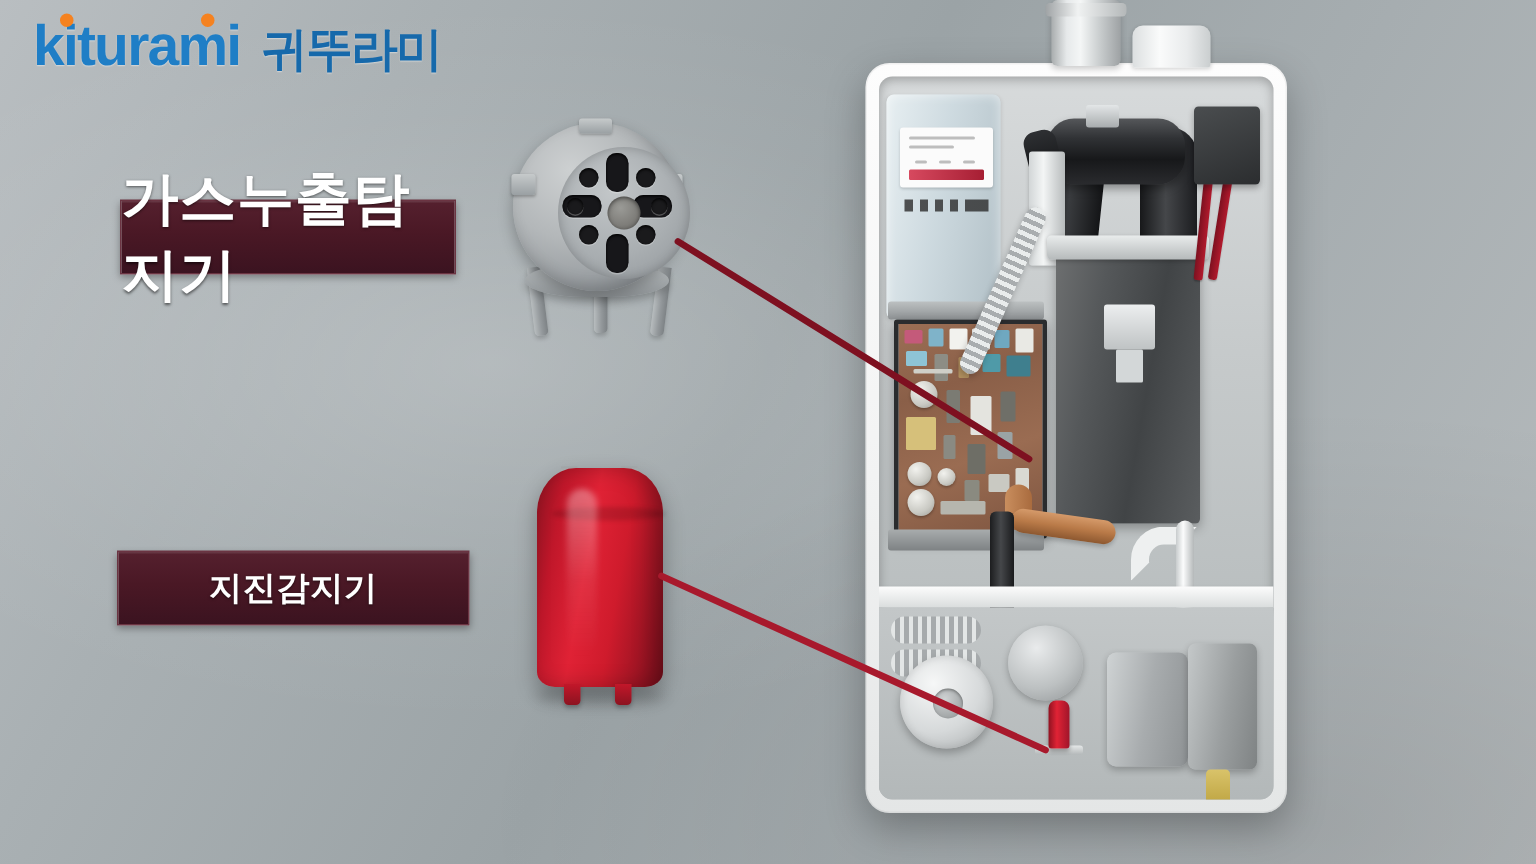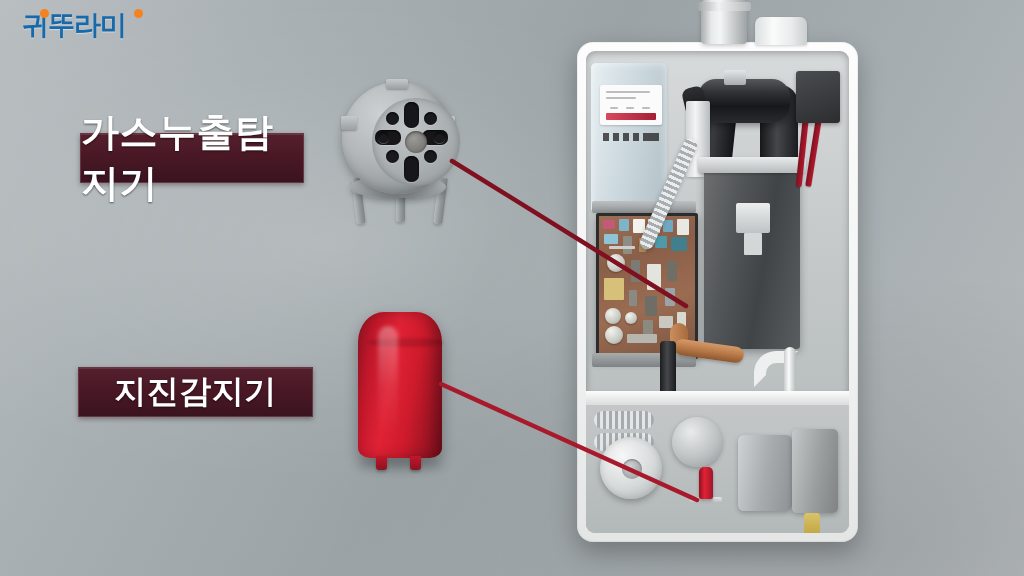--- a/index.html
+++ b/index.html
@@ -41,21 +41,21 @@
   .logo-latin {
     position: relative;
     font-size: 38px;
     font-weight: 700;
     letter-spacing: -1.2px;
     color: #1f7ec6;
     line-height: 1;
     text-shadow: 0 1px 1px rgba(255,255,255,0.45);
   }
   .logo-hangul {
-    font-size: 27px;
+    font-size: 31px;
     font-weight: 700;
     letter-spacing: -1px;
     color: #1669ab;
     line-height: 1;
     text-shadow: 0 1px 1px rgba(255,255,255,0.45);
   }
   .dot {
     position: absolute;
     width: 9px;
     height: 9px;
@@ -81,21 +81,21 @@
     text-shadow: 0 1px 2px rgba(0,0,0,0.55);
   }
   #callout-gas {
     left: 80px; top: 133px;
     width: 222px; height: 48px;
     font-size: 38px;
   }
   #callout-quake {
     left: 78px; top: 367px;
     width: 233px; height: 48px;
-    font-size: 32px;
+    font-size: 22px;
   }
 
   
   .leader-svg {
     position: absolute;
     inset: 0;
     width: 1024px;
     height: 576px;
     z-index: 5;
     pointer-events: none;
@@ -576,20 +576,21 @@
     background: linear-gradient(160deg, #4a4d4f, #2b2d2f);
     box-shadow: 0 2px 4px rgba(0,0,0,0.3);
   }
 </style>
 </head>
 <body>
 
 <div id="stage">
 
   <div class="logo">
+    <div class="logo-latin">kiturami</div>
     <div class="dot dot-i1"></div>
     <div class="dot dot-i2"></div>
     <div class="logo-hangul">귀뚜라미</div>
   </div>
 
   <svg class="leader-svg" viewBox="0 0 1024 576">
     <line x1="452" y1="161" x2="686" y2="306" stroke="#7e1020" stroke-width="4.5" stroke-linecap="round"></line>
     <line x1="441" y1="384" x2="697" y2="500" stroke="#a8192c" stroke-width="4.5" stroke-linecap="round"></line>
   </svg>
 

